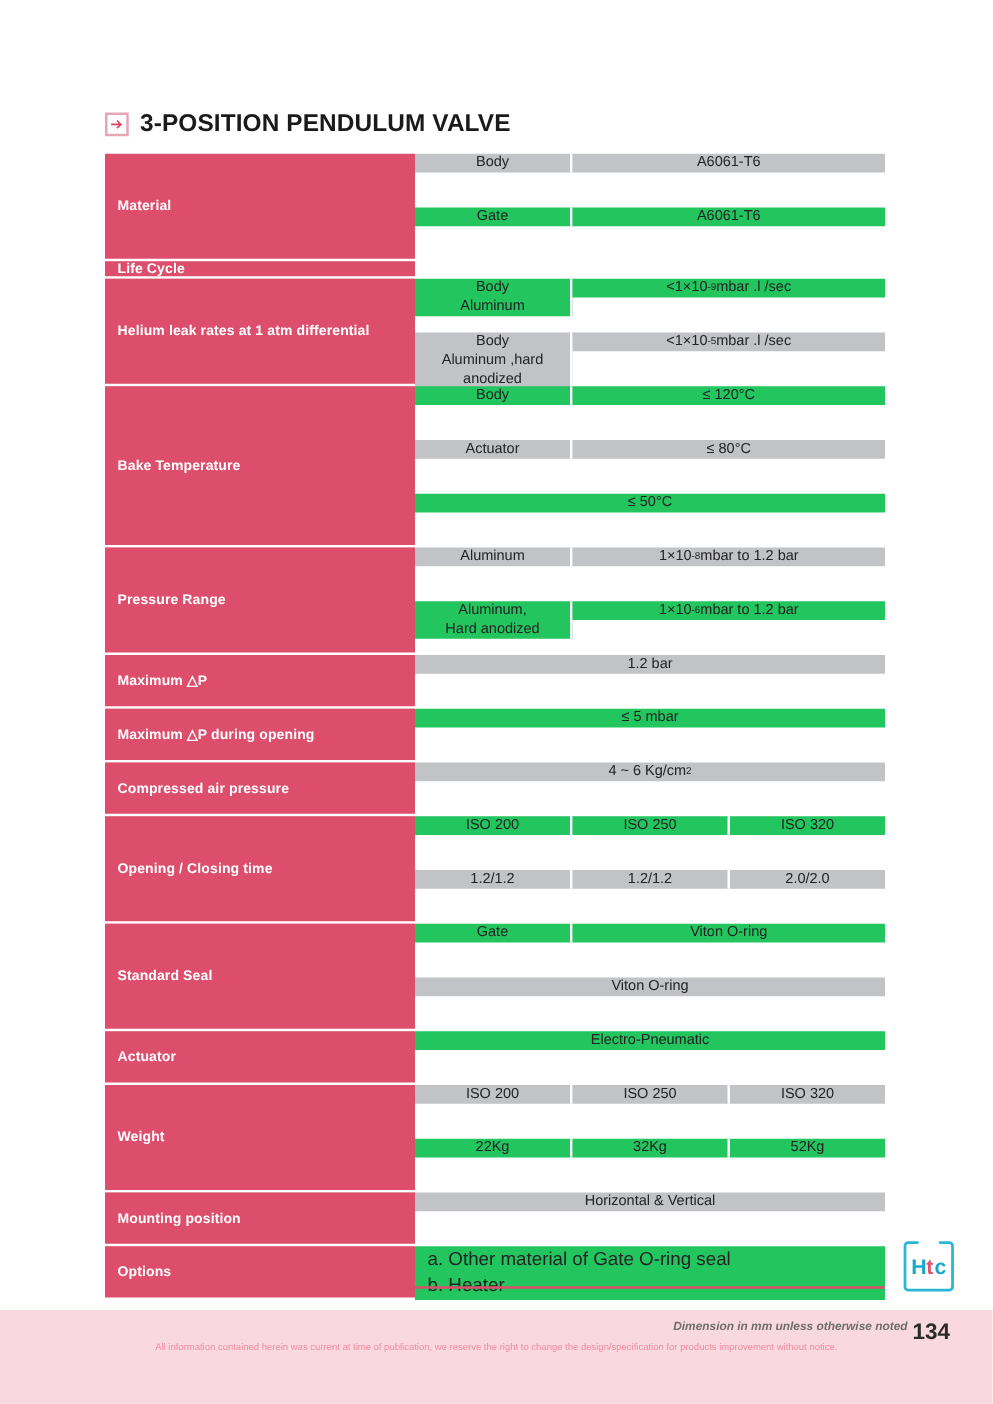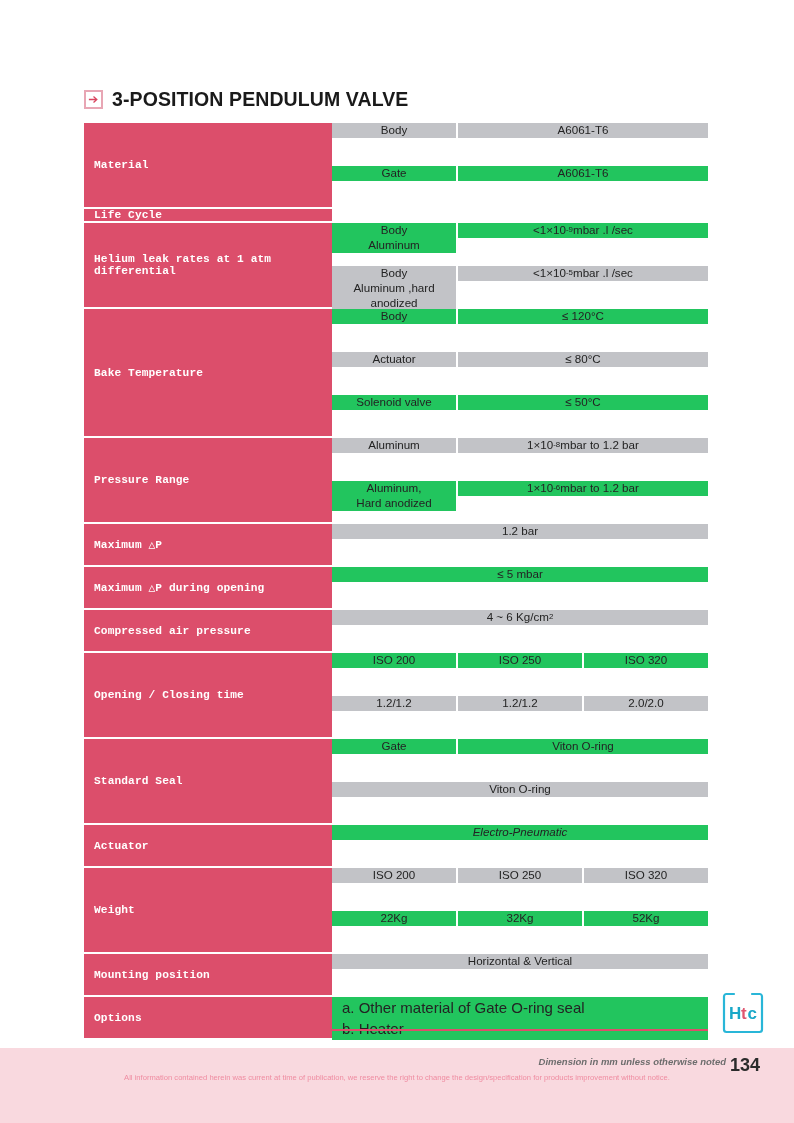--- a/index.html
+++ b/index.html
@@ -64,21 +64,20 @@
     background: #dc4e6b;
     color: #ffffff;
     font-size: 11.2px;
     font-weight: bold;
     display: flex;
     align-items: center;
     padding-left: 10px;
     box-sizing: border-box;
     border-bottom: 2px solid #ffffff;
     letter-spacing: 0.1px;
-    font-family: Liberation Mono, monospace;
   }
   .rows-col {
     flex: 1;
     display: flex;
     flex-direction: column;
   }
   .srow {
     display: flex;
     align-items: flex-start;
     border-bottom: 2px solid #ffffff;
@@ -214,21 +213,20 @@
       <div class="rows-col">
         <div class="srow" style="height: 41px;">
           <div class="cell c-sub white">Body</div>
           <div class="cell c-val white">≤ 120°C</div>
         </div>
         <div class="srow" style="height: 41px;">
           <div class="cell c-sub gray">Actuator</div>
           <div class="cell c-val gray">≤ 80°C</div>
         </div>
         <div class="srow" style="height: 41px;">
-          <div class="cell c-sub white">Solenoid valve</div>
           <div class="cell c-val white">≤ 50°C</div>
         </div>
       </div>
     </div>
     <div class="grp">
       <div class="label-cell">Pressure Range</div>
       <div class="rows-col">
         <div class="srow" style="height: 41px;">
           <div class="cell c-sub gray">Aluminum</div>
           <div class="cell c-val gray">1×10<sup>-8</sup> mbar to 1.2 bar</div>
@@ -286,21 +284,21 @@
           <div class="cell c-val white">Viton O-ring</div>
         </div>
         <div class="srow" style="height: 41px;">
           <div class="cell c-val gray">Viton O-ring</div>
         </div>
       </div>
     </div>
     <div class="grp">
       <div class="label-cell">Actuator</div>
       <div class="rows-col">
-        <div class="srow" style="height: 41px; font-style: italic;">
+        <div class="srow" style="height: 41px;">
           <div class="cell c-full white">Electro-Pneumatic</div>
         </div>
       </div>
     </div>
     <div class="grp">
       <div class="label-cell">Weight</div>
       <div class="rows-col">
         <div class="srow" style="height: 41px;">
           <div class="cell c-third gray">ISO 200</div>
           <div class="cell c-third gray">ISO 250</div>

